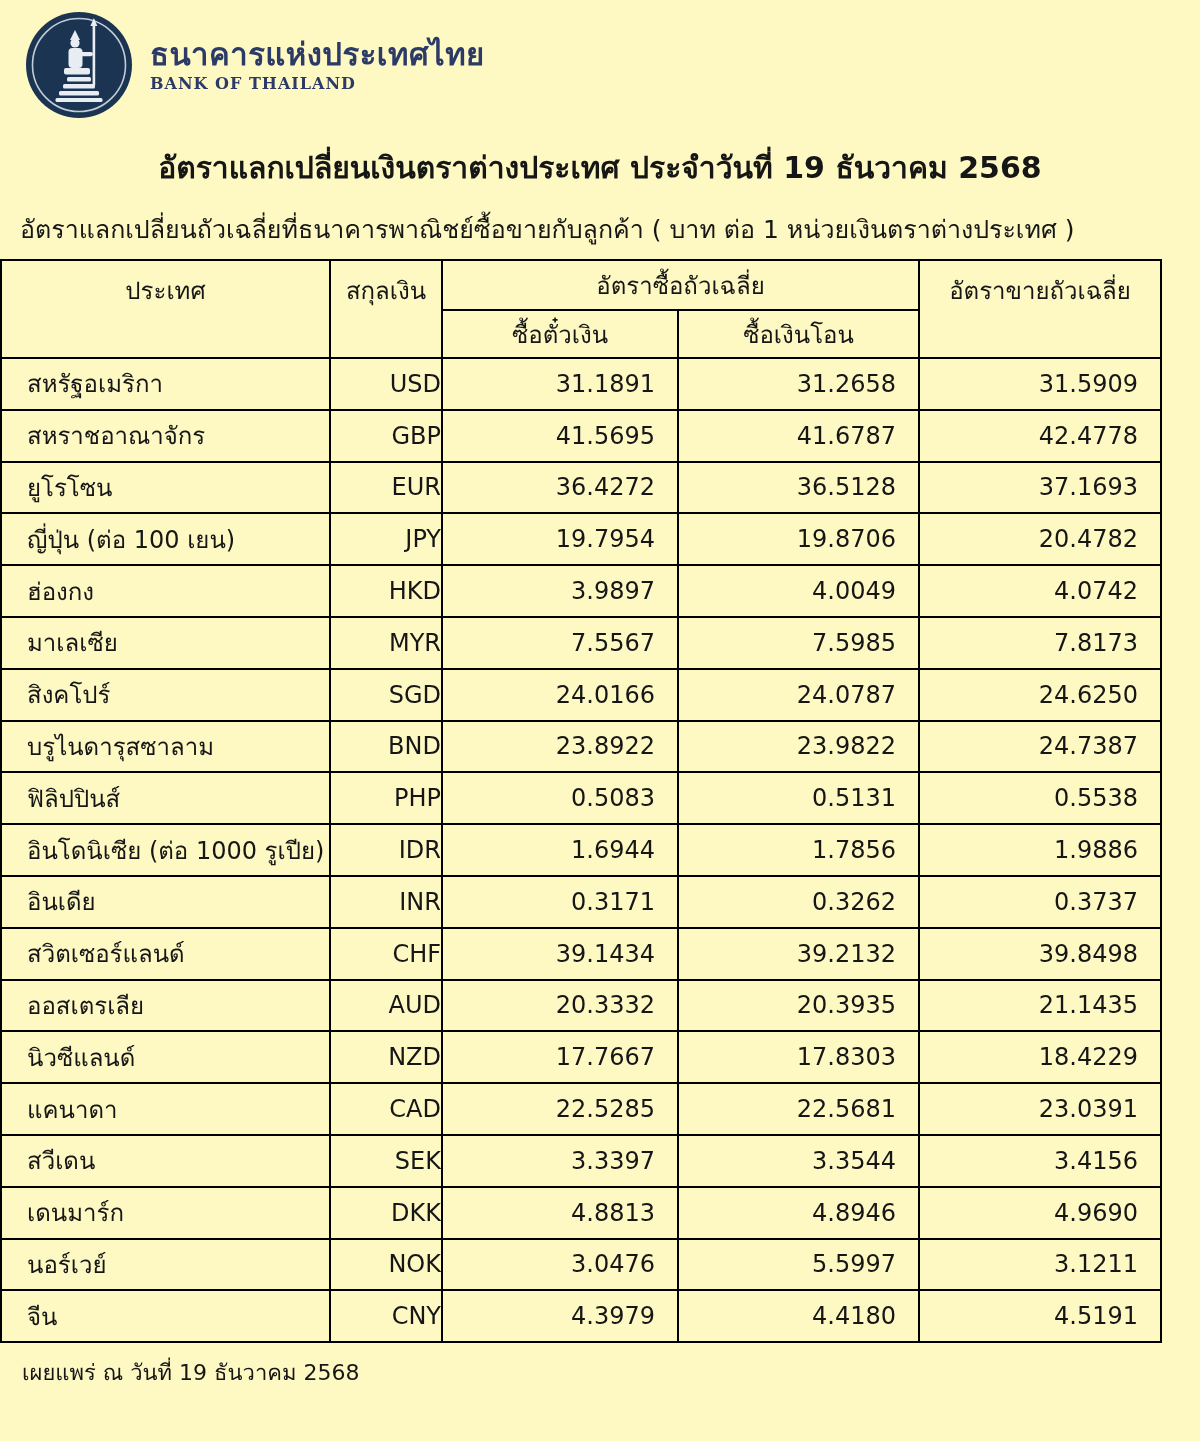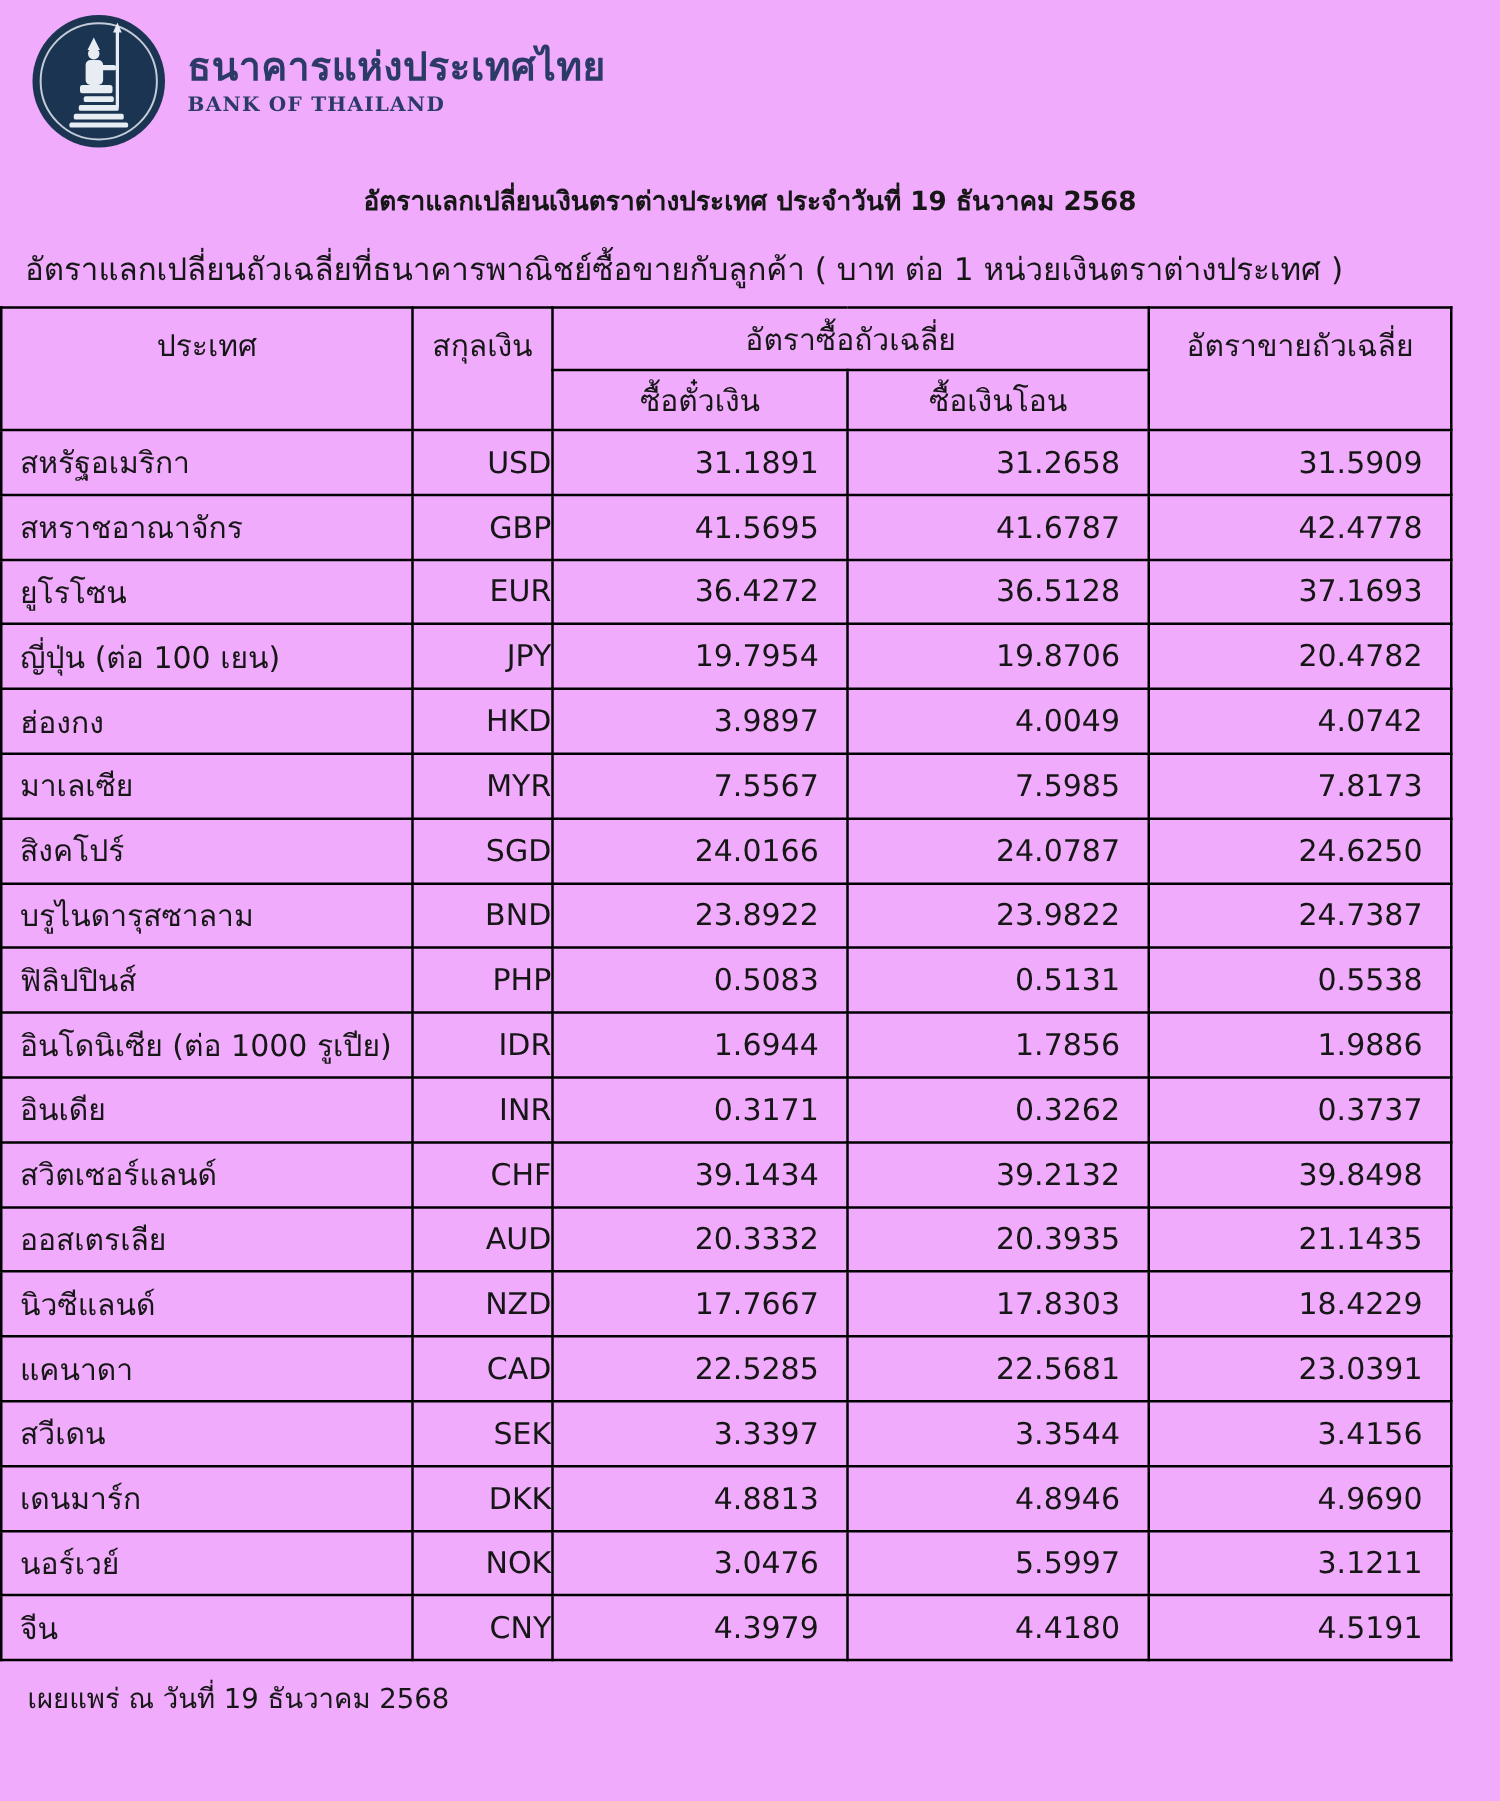--- a/index.html
+++ b/index.html
@@ -5,21 +5,21 @@
   * { margin: 0; padding: 0; box-sizing: border-box; }
   html, body {
     background: #ffffff;
     font-family: "DejaVu Sans", "Liberation Sans", sans-serif;
     color: #111111;
   }
   .page {
     position: relative;
     width: 1200px;
     height: 1441px;
-    background: #f0abfc;
+    background: #fef9c3;
     overflow: hidden;
   }
 
   
   .brand-row {
     display: flex;
     align-items: center;
     gap: 16px;
     padding: 8px 0 0 24px;
     height: 122px;
@@ -39,21 +39,21 @@
     font-weight: bold;
     color: #2b3a66;
     letter-spacing: 1px;
     margin-top: 2px;
   }
 
   
   .title-main {
     margin-top: 22px;
     text-align: center;
-    font-size: 21px;
+    font-size: 30px;
     font-weight: bold;
     color: #161616;
   }
   .title-sub {
     margin-top: 16px;
     text-align: center;
     font-size: 28px;
     font-weight: normal;
     color: #161616;
   }
@@ -87,21 +87,21 @@
   thead tr.hdr-top    { height: 50px; }
   thead tr.hdr-bottom { height: 48px; }
   th.span-rows {
     vertical-align: top;
     text-align: center;
     padding-top: 10px;
   }
   th.group-buy, th.sub-col { text-align: center; vertical-align: middle; }
 
   tbody tr { height: 51.8px; }
-  td.cell-country { text-align: left;  padding-left: 14px; }
+  td.cell-country { text-align: left;  padding-left: 25px; }
   td.cell-code    { text-align: right; }
   td.cell-rate    { text-align: right; padding-right: 22px; }
 
   
   .publish-note {
     margin: 12px 0 0 22px;
     font-size: 22px;
     color: #161616;
   }
 </style>

